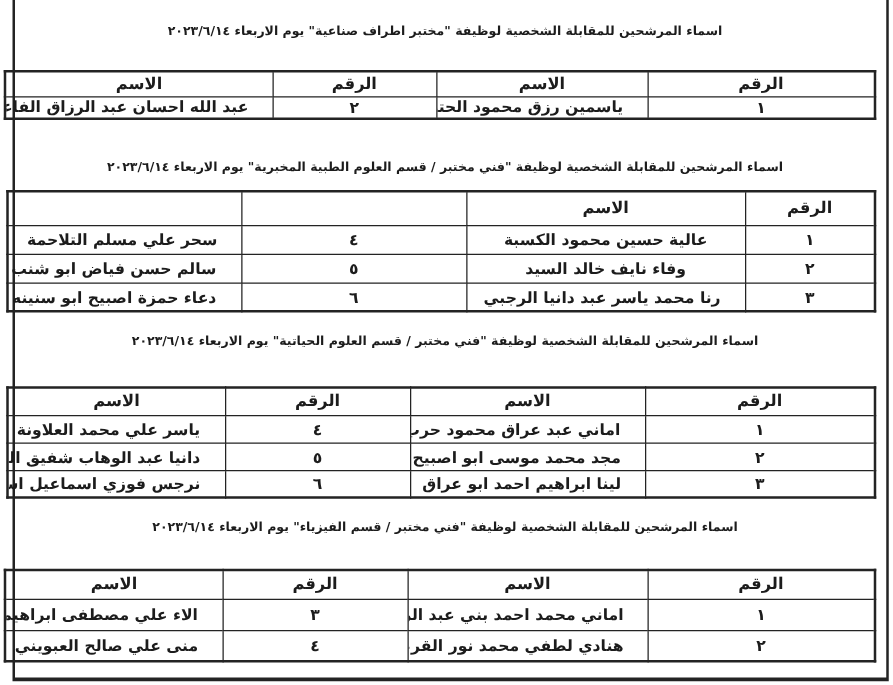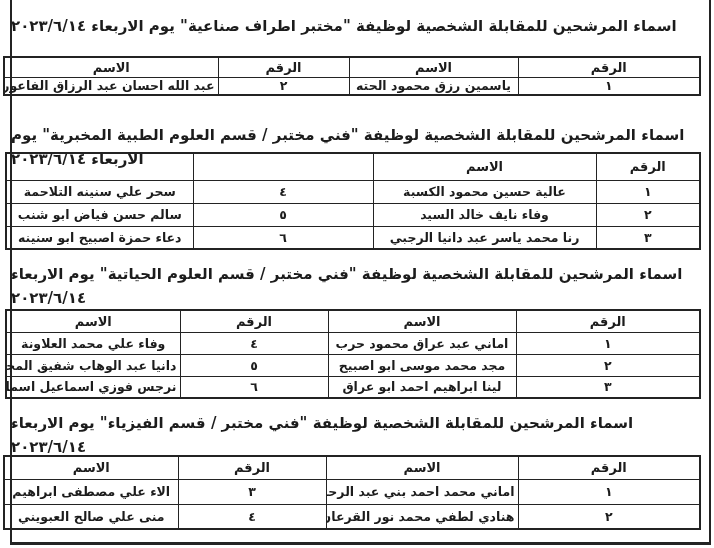--- a/index.html
+++ b/index.html
@@ -17,44 +17,44 @@
     left:10px; top:-4px;
     width:701px; height:549px;
     border:2px solid #232323;
     border-bottom-width:3px;
     pointer-events:none;
   }
   .section-title {
     position:absolute;
     right:13px;
     width:690px;
-    text-align:left;
+    text-align:center;
     font-weight:bold;
-    font-size:15px;
+    font-size:10px;
     line-height:24px;
     direction:rtl;
     unicode-bidi:embed;
     letter-spacing:0px;
   }
   table.cand {
     position:absolute;
     right:13px;
     width:696px;
     border-collapse:collapse;
     table-layout:fixed;
     direction:rtl;
     border:2px solid #232323;
   }
   table.cand td {
     border:1.5px solid #232323;
     text-align:center;
     vertical-align:middle;
     font-weight:bold;
     font-size:12.5px;
-    padding:0 3px;
+    padding:0 19px;
     overflow:hidden;
     white-space:nowrap;
   }
   table.cand tr.hdr td { font-size:13px; }
   
   #title-1 { top:14px; }  #table-1 { top:56px; }
   #title-2 { top:123px; } #table-2 { top:152px; }
   #title-3 { top:262px; } #table-3 { top:309px; }
   #title-4 { top:411px; } #table-4 { top:455px; }
   #table-1 tr.hdr td { height:20px; } #table-1 tr.data td { height:18px; }
@@ -103,21 +103,21 @@
       <tr class="hdr">
     <td>الرقم</td>
     <td>الاسم</td>
     <td></td>
     <td></td>
   </tr>
   <tr class="data">
     <td>١</td>
     <td>عالية حسين محمود الكسبة</td>
     <td>٤</td>
-    <td>سحر علي سنينه التلاحمة</td>
+    <td>سحر علي مسلم التلاحمة</td>
   </tr>
   <tr class="data">
     <td>٢</td>
     <td>وفاء نايف خالد السيد</td>
     <td>٥</td>
     <td>سالم حسن فياض ابو شنب</td>
   </tr>
   <tr class="data">
     <td>٣</td>
     <td>رنا محمد ياسر عبد دانيا الرجبي</td>
@@ -139,21 +139,21 @@
       <tr class="hdr">
     <td>الرقم</td>
     <td>الاسم</td>
     <td>الرقم</td>
     <td>الاسم</td>
   </tr>
   <tr class="data">
     <td>١</td>
     <td>اماني عبد عراق محمود حرب</td>
     <td>٤</td>
-    <td>وفاء علي محمد العلاونة</td>
+    <td>ياسر علي محمد العلاونة</td>
   </tr>
   <tr class="data">
     <td>٢</td>
     <td>مجد محمد موسى ابو اصبيح</td>
     <td>٥</td>
     <td>دانيا عبد الوهاب شفيق المجالي</td>
   </tr>
   <tr class="data">
     <td>٣</td>
     <td>لينا ابراهيم احمد ابو عراق</td>

